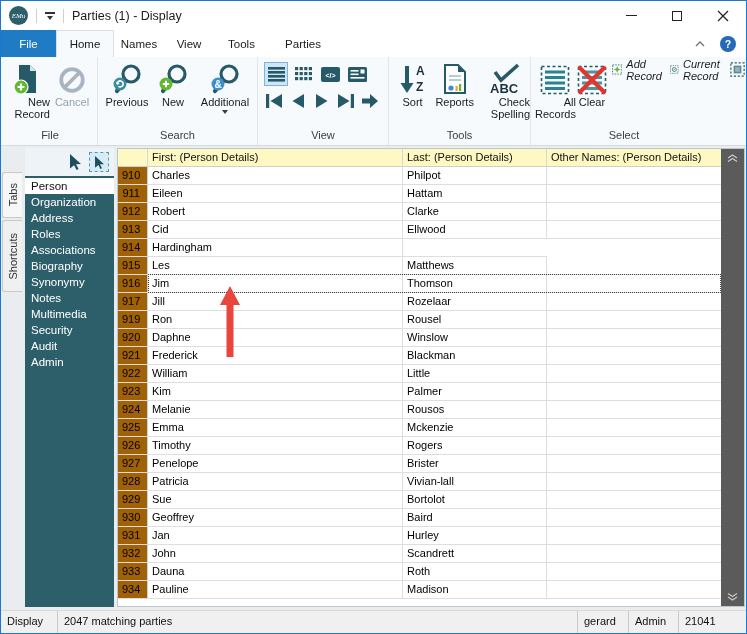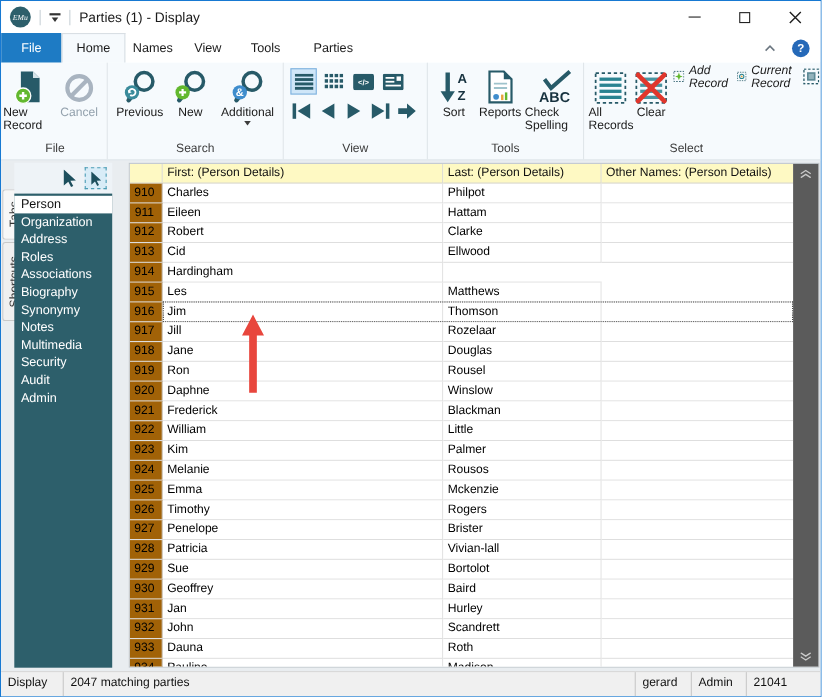--- a/index.html
+++ b/index.html
@@ -28,41 +28,41 @@
   .tabrow-right { margin-left:auto; display:flex; align-items:center; gap:14px; padding-right:10px; }
   .help-circle { width:16px; height:16px; border-radius:50%; background:#2569b8; color:#fff; font-size:10.5px; font-weight:bold; display:flex; align-items:center; justify-content:center; }
 
   
   .ribbon { height:89px; background:#f6fafd; border-bottom:1px solid #d4dbe1; display:flex; padding-left:2px; flex:0 0 auto; }
   .rgroup { display:flex; flex-direction:column; border-right:1px solid #e0e6ea; }
   .rgroup-content { flex:1; display:flex; align-items:flex-start; padding-top:2px; }
   .rgroup-label { height:16px; text-align:center; font-size:11px; color:#3c3c3c; }
   .rbtn { display:flex; flex-direction:column; align-items:center; cursor:default; }
   .ric { height:36px; display:flex; align-items:flex-end; justify-content:center; }
-  .rlabel { margin-top:1px; font-size:11px; line-height:12px; text-align:left; color:#1a1a1a; }
+  .rlabel { margin-top:1px; font-size:11px; line-height:12px; text-align:right; color:#1a1a1a; }
   .rlabel.dis { color:#93a1ad; }
   .caret { width:0; height:0; border-left:3.5px solid transparent; border-right:3.5px solid transparent; border-top:4px solid #3c3c3c; margin-top:2px; }
   .vcol { display:flex; flex-direction:column; padding-left:6px; }
   .vrow1 { display:flex; gap:3px; align-items:center; margin-top:3px; }
   .toggle { width:24px; height:24px; display:flex; align-items:center; justify-content:center; }
   .toggle.sel { background:#cfe6f8; border:1px solid #7fb2de; }
   .vrow2 { display:flex; gap:4px; margin-top:6px; }
   .navbtn { width:20px; height:18px; display:flex; align-items:center; justify-content:center; }
   .sel-col { display:flex; flex-direction:row; margin-left:4px; margin-top:3px; gap:4px;font-style:italic; }
   .sbtn { display:flex; align-items:center; gap:4px; font-size:11px; color:#1a1a1a; height:15px; cursor:default; }
 
   
   .main { position:relative; flex:1; background:#e9edf0; overflow:hidden; }
 
   .vtab { position:absolute; width:20px; left:1px; background:#f0f0f0; border:1px solid #c9c9c9; border-right:none; border-radius:3px 0 0 3px; color:#333; font-size:11px; display:flex; align-items:center; justify-content:center; cursor:default; }
   .vtab span { writing-mode:vertical-lr; transform:rotate(180deg); }
   .vtab.t1 { top:26px; height:46px; background:#f7f7f7; }
   .vtab.t2 { top:74px; height:72px; }
 
-  .sidebar { position:absolute; left:12px; top:2px; width:89px; height:459px; display:flex; flex-direction:column; }
+  .sidebar { position:absolute; left:24px; top:2px; width:89px; height:459px; display:flex; flex-direction:column; }
   .sidebar-header { height:28px; background:#eef3f7; display:flex; justify-content:flex-end; align-items:center; gap:7px; padding-right:5px; flex:0 0 auto; }
   .selmode { width:20px; height:20px; background:#d8ecf7; border:1.4px dashed #4d9db5; display:flex; align-items:center; justify-content:center; }
   .sidebar-list { flex:1; background:#2d5f6b; padding-top:2px; }
   .sb-item { height:16px; line-height:16px; font-size:11.5px; color:#fff; padding-left:6px; white-space:nowrap; cursor:default; }
   .sb-item.sel { background:#fff; color:#111; }
 
   .tablewrap { position:absolute; left:116px; top:2px; width:628px; height:459px; background:#fff; border:1px solid #bfc6cc; display:flex; }
   .gridarea { width:603px; overflow:hidden; }
   .thead, .trow { display:grid; grid-template-columns:30px 255px 144px 1fr; height:18px; }
   .thcell { background:#fef9c3; border-right:1px solid #d8d8d8; border-bottom:1px solid #cfcfcf; font-size:11px; line-height:17px; padding:0 4px; white-space:nowrap; overflow:hidden; color:#111; }
@@ -465,26 +465,20 @@
               <div class="tcell clast">Thomson</div>
               <div class="tcell cother" style="border-right: none;"></div>
             </div>
             <div class="trow">
               <div class="tcell cnum">917</div>
               <div class="tcell cfirst">Jill</div>
               <div class="tcell clast">Rozelaar</div>
               <div class="tcell cother" style="border-right: none;"></div>
             </div>
             <div class="trow">
-              <div class="tcell cnum">918</div>
-              <div class="tcell cfirst">Jane</div>
-              <div class="tcell clast">Douglas</div>
-              <div class="tcell cother" style="border-right: none;"></div>
-            </div>
-            <div class="trow">
               <div class="tcell cnum">919</div>
               <div class="tcell cfirst">Ron</div>
               <div class="tcell clast">Rousel</div>
               <div class="tcell cother" style="border-right: none;"></div>
             </div>
             <div class="trow">
               <div class="tcell cnum">920</div>
               <div class="tcell cfirst">Daphne</div>
               <div class="tcell clast">Winslow</div>
               <div class="tcell cother" style="border-right: none;"></div>

